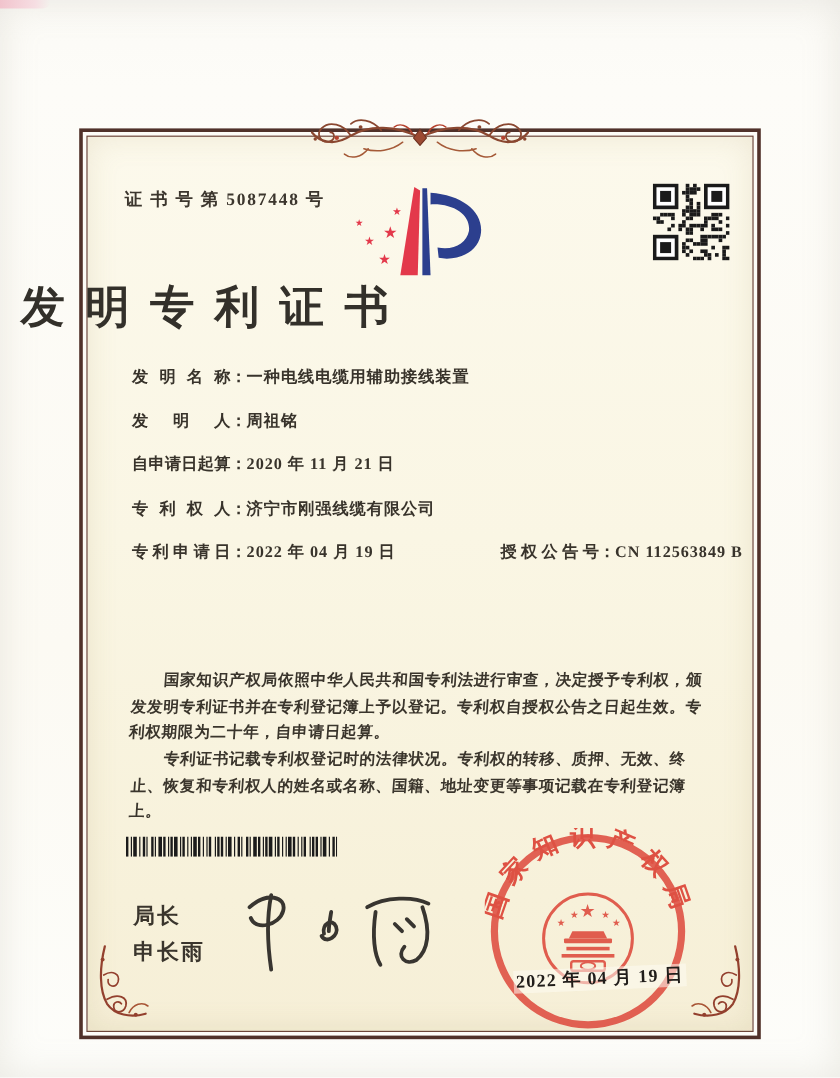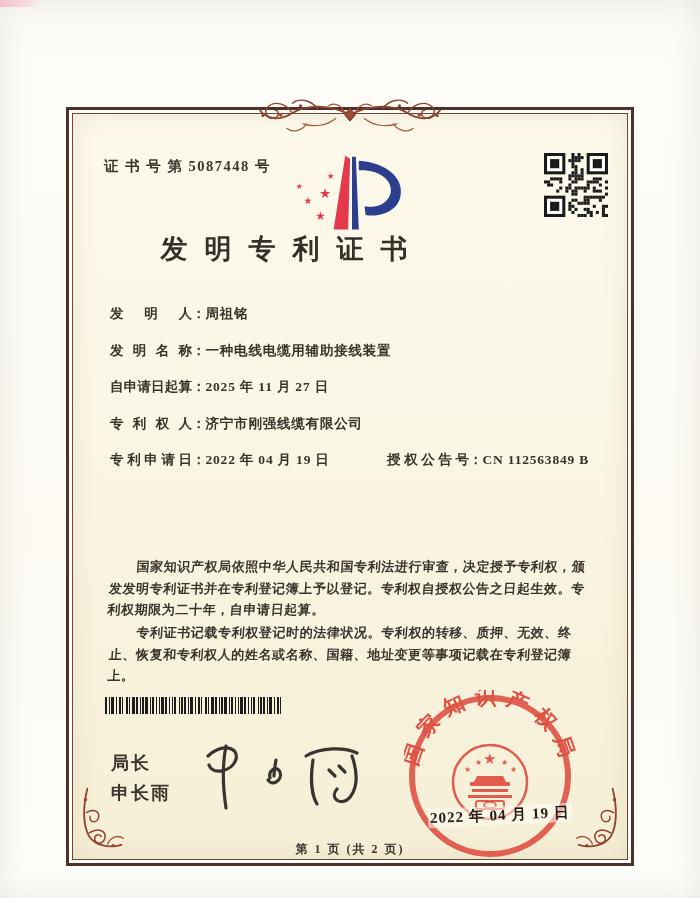--- a/index.html
+++ b/index.html
@@ -33,28 +33,28 @@
   .corner-left{left:80px;top:786px;}
   .corner-right{left:574px;top:786px;transform:scaleX(-1);}
   .cert-no{
     position:absolute;left:104px;top:157px;
     font-size:14.5px;font-weight:700;color:#3c362e;letter-spacing:1.5px;
   }
   .logo{position:absolute;left:283px;top:150px;width:138px;height:92px;}
   .qr{position:absolute;left:544px;top:153px;width:64px;height:64px;}
   .title{
     position:absolute;left:0;top:231px;width:568px;
-    text-align:center;font-size:27px;font-weight:700;color:#33302a;
+    text-align:left;font-size:37px;font-weight:700;color:#33302a;
     letter-spacing:17px;text-indent:17px;
   }
   .fields{position:absolute;left:110px;top:305px;width:490px;}
   .frow{margin-bottom:14.5px;font-size:13.5px;font-weight:700;color:#38332b;height:22px;white-space:nowrap;}
   .flabel{display:inline-block;width:82px;text-align:justify;text-align-last:justify;vertical-align:top;}
   .fvalue{letter-spacing:0.8px;}
-  .dualrow .fgroup2{margin-left:54px;}
+  .dualrow .fgroup2{margin-left:84px;}
   .paras{
     position:absolute;left:109px;top:556px;width:486px;
     font-size:13px;line-height:21.5px;font-weight:600;color:#3a352c;
     letter-spacing:0.6px;
   }
   .paras p{margin:0 0 1px 0;text-indent:2em;transform:skewX(-4deg);}
   .barcode{position:absolute;left:105px;top:697px;width:176px;height:17px;}
   .signer{
     position:absolute;left:111px;top:748px;
     font-size:18px;font-weight:700;color:#3a352d;line-height:30px;letter-spacing:2px;
@@ -251,27 +251,27 @@
       <rect x="16" y="2" width="3" height="3" fill="#1a1a1a"></rect>
       <rect x="0" y="14" width="7" height="7" fill="#1a1a1a"></rect>
       <rect x="1" y="15" width="5" height="5" fill="#fff"></rect>
       <rect x="2" y="16" width="3" height="3" fill="#1a1a1a"></rect>
     </svg>
 
   <div class="title">发明专利证书</div>
 
   <div class="fields">
     <div class="frow">
+      <span class="flabel">发明名称</span><span>：</span><span class="fvalue">一种电线电缆用辅助接线装置</span>
+    </div>
+    <div class="frow">
       <span class="flabel">发明人</span><span>：</span><span class="fvalue">周祖铭</span>
     </div>
     <div class="frow">
-      <span class="flabel">发明名称</span><span>：</span><span class="fvalue">一种电线电缆用辅助接线装置</span>
-    </div>
-    <div class="frow">
-      <span class="flabel">自申请日起算</span><span>：</span><span class="fvalue">2025 年 11 月 27 日</span>
+      <span class="flabel">自申请日起算</span><span>：</span><span class="fvalue">2020 年 11 月 21 日</span>
     </div>
     <div class="frow">
       <span class="flabel">专利权人</span><span>：</span><span class="fvalue">济宁市刚强线缆有限公司</span>
     </div>
     <div class="frow dualrow">
       <span class="fgroup1"><span class="flabel">专利申请日</span><span>：</span><span class="fvalue">2022 年 04 月 19 日</span></span>
       <span class="fgroup2"><span class="flabel">授权公告号</span><span>：</span><span class="fvalue">CN 112563849 B</span></span>
     </div>
   </div>
 
@@ -323,15 +323,14 @@
       <rect x="66" y="92" width="40" height="4" rx="1"></rect>
       <path d="M70,92 L73,86 L99,86 L102,92 Z"></path>
       <rect x="68" y="99" width="36" height="3"></rect>
       <rect x="64" y="105" width="44" height="3"></rect>
       <rect x="72" y="111" width="28" height="8" rx="2" fill="none" stroke="#dd4538" stroke-width="2"></rect>
       <ellipse cx="86" cy="115" rx="6" ry="3" fill="none" stroke="#dd4538" stroke-width="1.6"></ellipse>
     </g>
   </svg>
   <div class="seal-date">2022 年 04 月 19 日</div>
 
-  <div class="footer">第 1 页 (共 2 页)</div>
 
 </div>
 
 </body></html>

